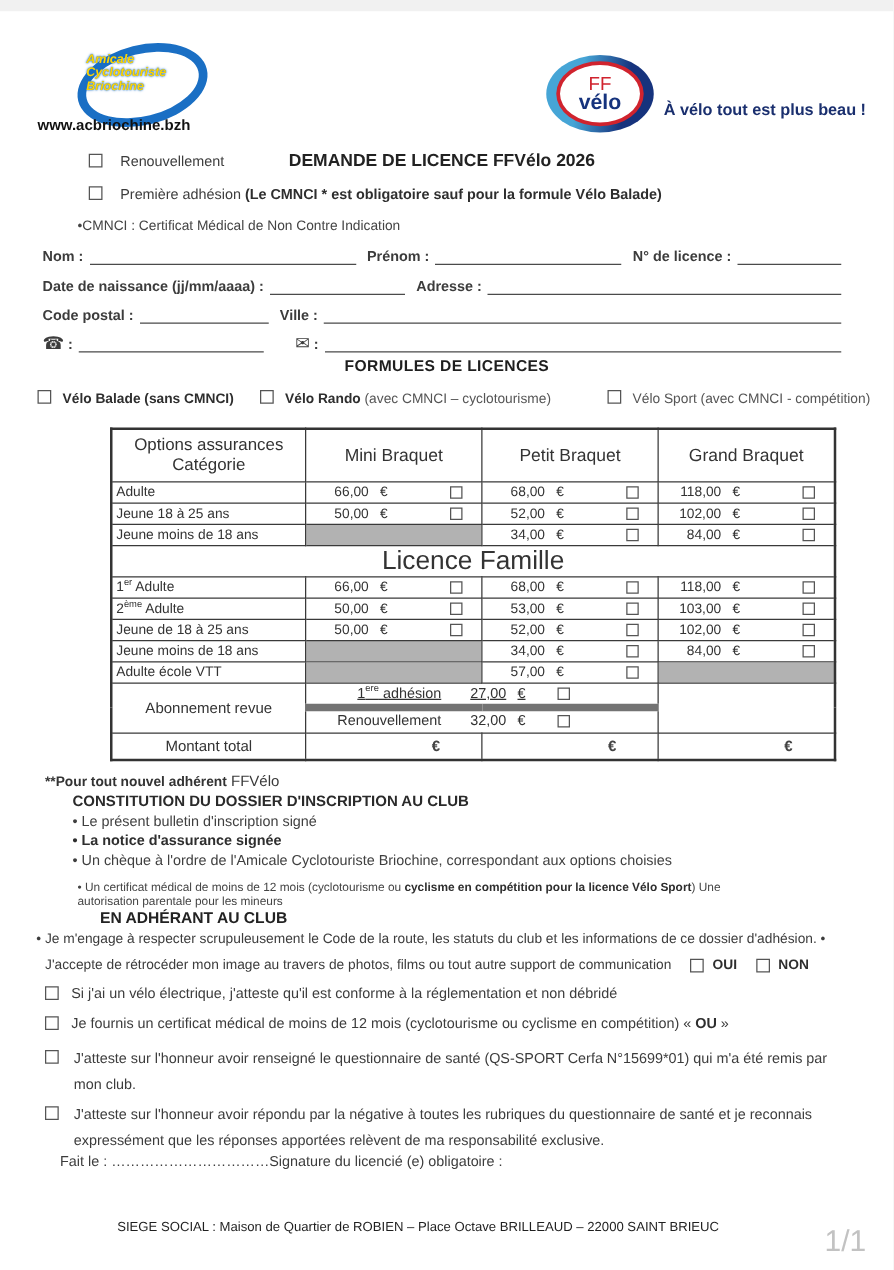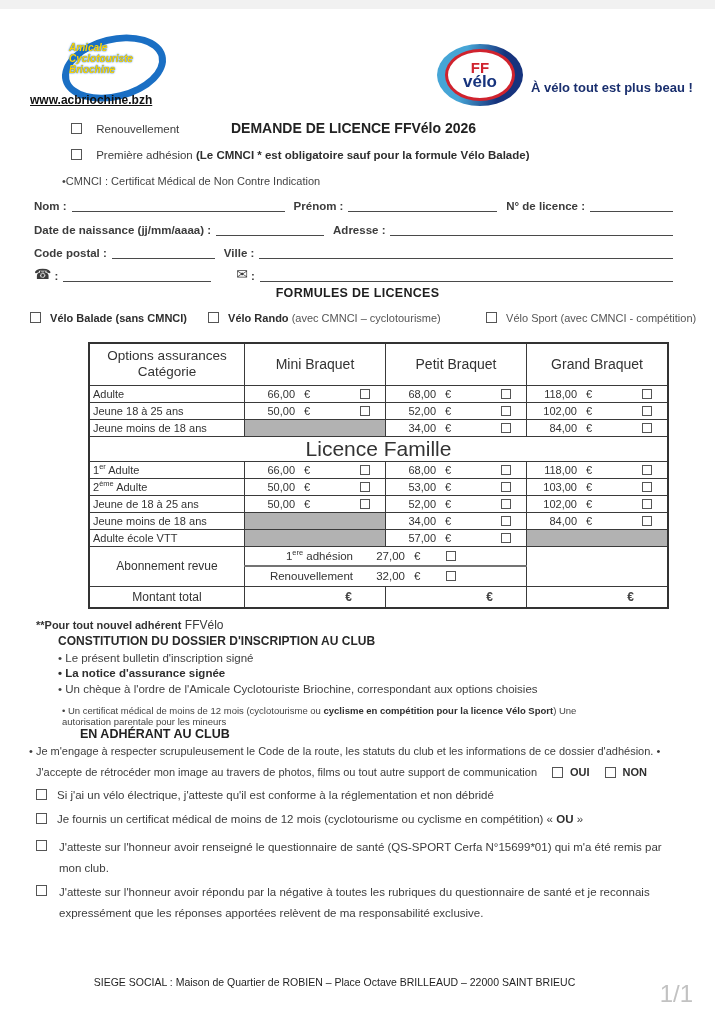--- a/index.html
+++ b/index.html
@@ -8,26 +8,26 @@
   .topstrip{position:absolute;top:0;left:0;width:715px;height:9px;background:#f1f1f1;}
 
   
   .clublogo{position:absolute;left:55px;top:34px;width:110px;height:62px;}
   .clublogo-ring{position:absolute;left:6px;top:2px;width:92px;height:50px;border:7px solid #1a6fc4;
                  border-radius:50%;transform:rotate(-14deg);}
   .clublogo-text{position:absolute;left:14px;top:8px;width:84px;
                  font-style:italic;font-weight:bold;font-size:10px;line-height:11px;color:#ffd400;
                  text-shadow:0 0 2px #1a6fc4,0 0 1px #1a6fc4;}
   .cluburl{position:absolute;left:30px;top:93px;font-size:12px;font-weight:bold;color:#111;
-           text-decoration:underline;}
+           }
   .ffv{position:absolute;left:437px;top:44px;width:86px;height:62px;border-radius:50%;
        background:linear-gradient(100deg,#46a5d6 32%,#16337d 72%);display:flex;align-items:center;justify-content:center;}
   .ffv-inner{width:64px;height:46px;border-radius:50%;background:#fff;border:3px solid #d0232e;
              display:flex;flex-direction:column;align-items:center;justify-content:center;line-height:1;}
-  .ffv-ff{color:#d0232e;font-weight:bold;font-size:15px;letter-spacing:0;}
+  .ffv-ff{color:#d0232e;font-weight:normal;font-size:15px;letter-spacing:0;}
   .ffv-velo{color:#16337d;font-weight:bold;font-size:17px;margin-top:-2px;}
   .slogan{position:absolute;left:531px;top:80px;font-size:13px;font-weight:bold;color:#1a2f6e;white-space:nowrap;}
 
   
   .cb{display:inline-block;width:9px;height:9px;border:1px solid #555;background:#fff;vertical-align:-1px;}
   .cbs{width:8px;height:8px;}
 
   
   .row-renouv{position:absolute;left:71px;top:123px;font-size:11.5px;color:#3c3c3c;}
   .row-renouv .cb{margin-right:11px;}
@@ -70,21 +70,21 @@
   .pcw .cbs{margin-left:auto;}
   td.gray{background:#b2b2b2;}
   tr.ft{height:23px}
   td.ftc{text-align:center;font-size:21px;font-weight:normal;}
   tr.ab{height:20px}
   td.ablbl{font-size:12px;text-align:center;}
   .abw{display:flex;align-items:center;font-size:11.5px;padding-right:15px;}
   .ablab{width:108px;text-align:right;}
   .abpv{width:52px;text-align:right;}
   .abw .cbs{margin-left:26px;}
-  tr.ab td.subline{border-bottom:2px solid #737373;}
+  tr.ab td.subline{border-bottom:6px solid #737373;text-decoration:underline;}
   tr.tt{height:22px}
   td.ttlbl{font-size:12px;text-align:center;}
   td.tteu{font-size:12px;text-align:right;padding-right:33px;font-weight:bold;color:#444;}
   sup{font-size:7.5px;vertical-align:super;line-height:0;}
 
   
   .abs{position:absolute;white-space:nowrap;}
   .nouvel{left:36px;top:618px;font-size:11px;}
   .nouvel .stars{font-weight:bold;}
   .nouvel .ffv-txt{font-size:12px;color:#3a3a3a;}
@@ -449,16 +449,19 @@
   <div class="abs chkpar cp1">
     <span class="cb"></span>
     <span class="txt">J'atteste sur l'honneur avoir renseigné le questionnaire de santé (QS-SPORT Cerfa N°15699*01) qui m'a été remis par mon club.</span>
   </div>
 
   <div class="abs chkpar cp2">
     <span class="cb"></span>
     <span class="txt">J'atteste sur l'honneur avoir répondu par la négative à toutes les rubriques du questionnaire de santé et je reconnais expressément que les réponses apportées relèvent de ma responsabilité exclusive.</span>
   </div>
 
+  <div class="abs faitle">
+    <span>Fait le : ……………………………</span><span>Signature du licencié (e) obligatoire :</span>
+  </div>
 
   <div class="footer">SIEGE SOCIAL : Maison de Quartier de ROBIEN – Place Octave BRILLEAUD – 22000 SAINT BRIEUC</div>
   <div class="pagenum">1/1</div>
 </div>
 
 </body></html>

